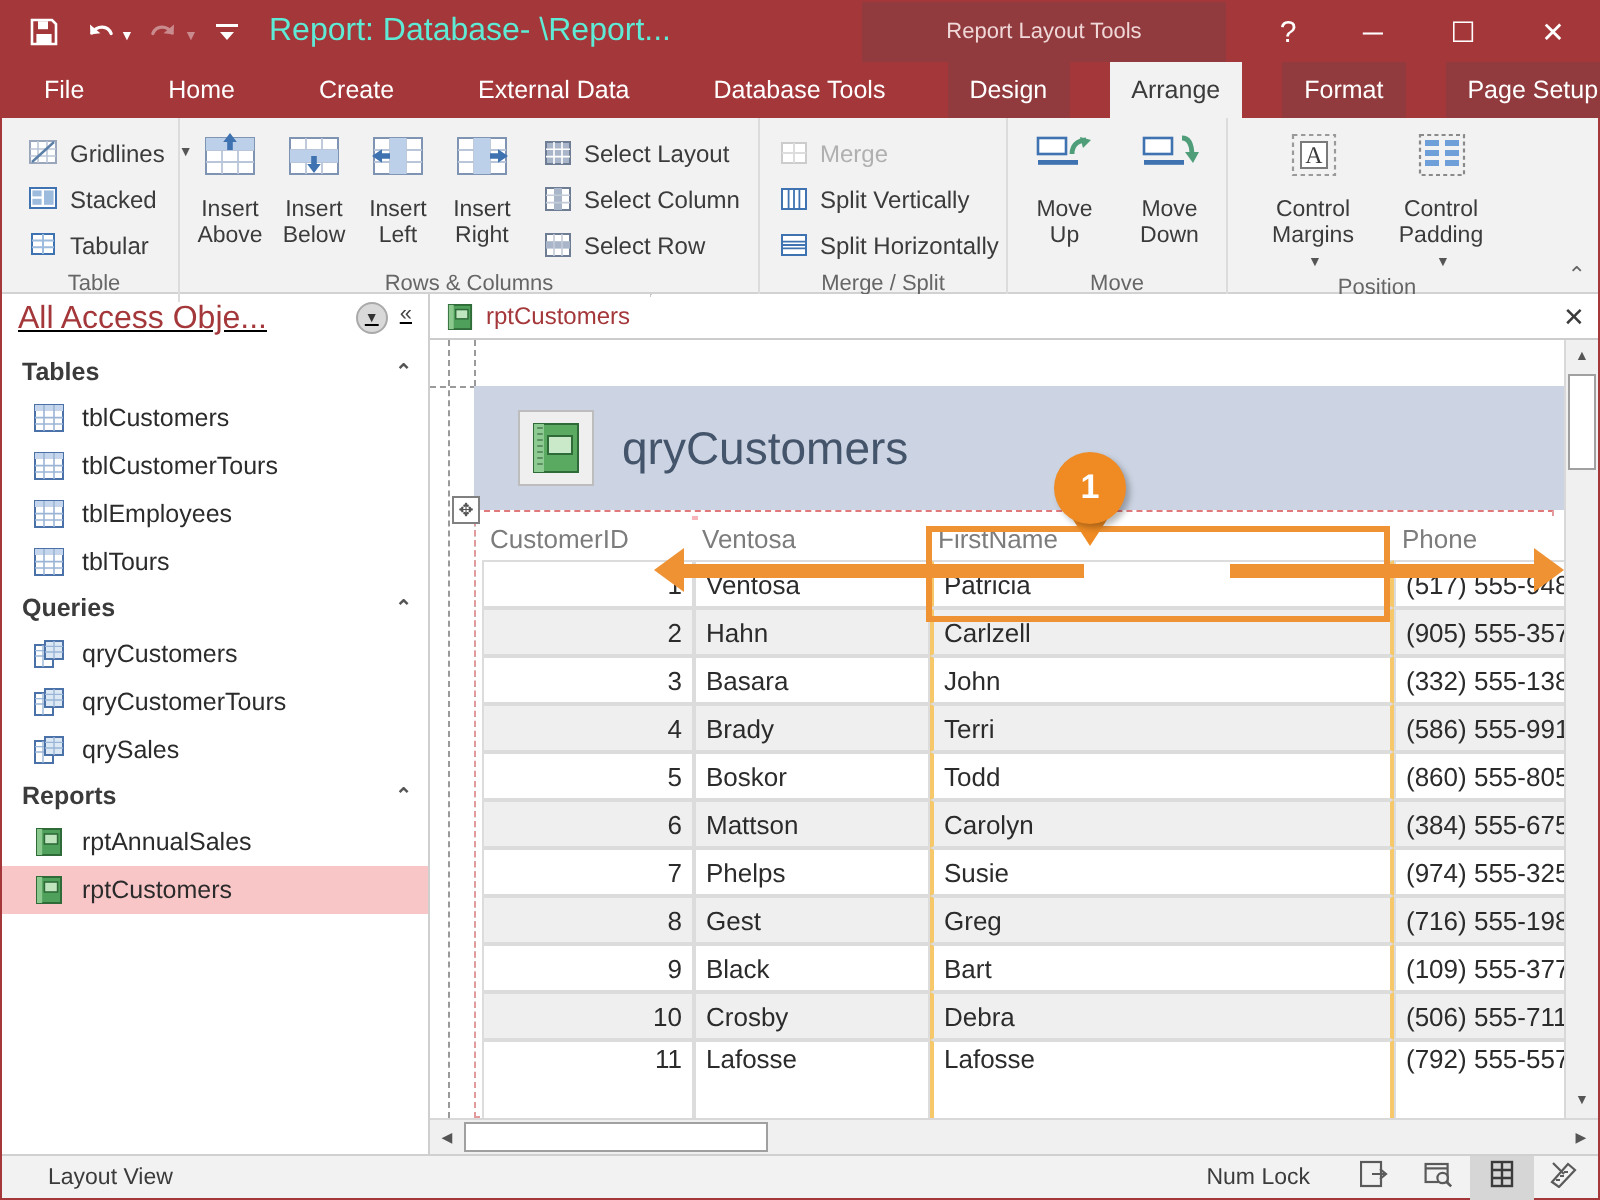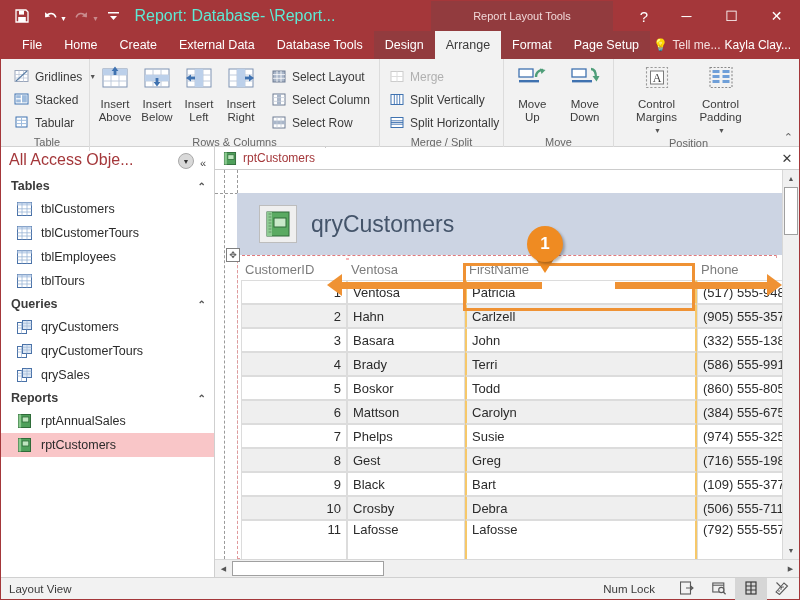--- a/index.html
+++ b/index.html
@@ -75,20 +75,21 @@
 
   
   .ribbontabs {
     height: 28px;
     background: #a4373a;
     display: flex;
     align-items: flex-end;
     position: relative;
     flex: none;
     padding-left: 10px;
+    gap: 20px;
   }
   .rtab {
     padding: 0 11px;
     height: 28px;
     line-height: 28px;
     font-size: 12.5px;
     color: #ffffff;
     white-space: nowrap;
   }
   .rtab.ctx { background: #923b3e; }
@@ -183,23 +184,24 @@
     width: 214px;
     flex: none;
     background: #ffffff;
     border-right: 1px solid #cfcfcf;
     display: flex;
     flex-direction: column;
     overflow: hidden;
   }
   .nav-header {
     display: flex;
-    align-items: flex-end;
+    align-items: flex-start;
     padding: 4px 6px 6px 8px;
     gap: 4px;
+    text-decoration: underline;
   }
   .nav-title {
     font-size: 16px;
     color: #a4373a;
     white-space: nowrap;
     flex: 1;
   }
   .nav-drop {
     width: 16px; height: 16px; border-radius: 50%;
     background: #d9d9d9; border: 1px solid #a9a9a9;
@@ -466,21 +468,21 @@
   .htrack { flex: 1; background: #f0f0f0; }
 
   
   .statusbar {
     height: 22px;
     background: #f2f2f2;
     border-top: 1px solid #d0d0d0;
     display: flex;
     align-items: center;
     flex: none;
-    padding-left: 8px;
+    padding-left: 23px;
     font-size: 11.5px;
     color: #3b3b3b;
   }
   .status-right { margin-left: auto; display: flex; align-items: center; height: 22px; }
   .numlock { padding-right: 16px; font-size: 11.5px; color: #3b3b3b; }
   .viewbtn {
     width: 32px; height: 22px;
     display: flex; align-items: center; justify-content: center;
   }
   .viewbtn.active { background: #d6d6d6; }

